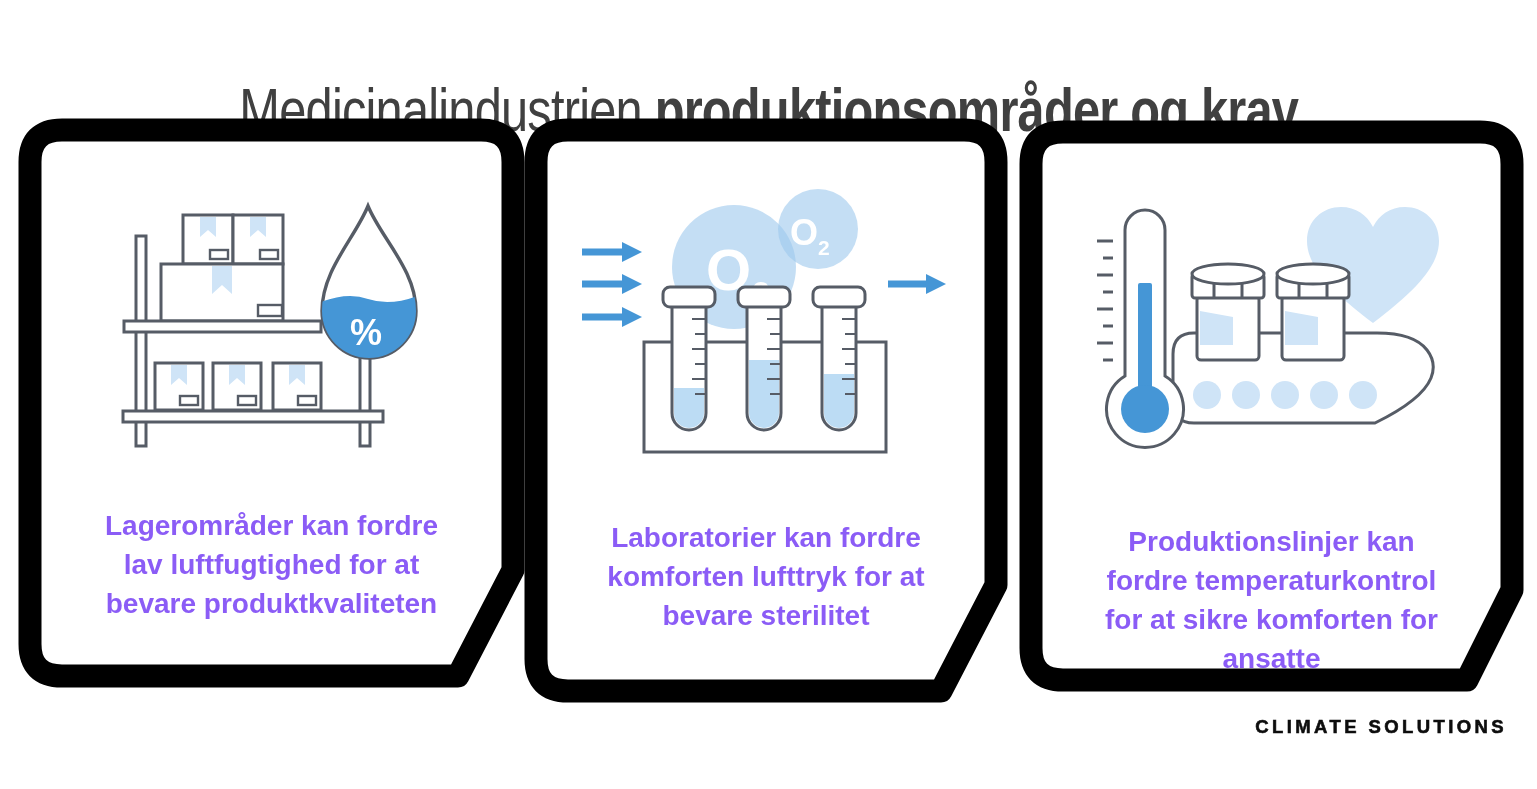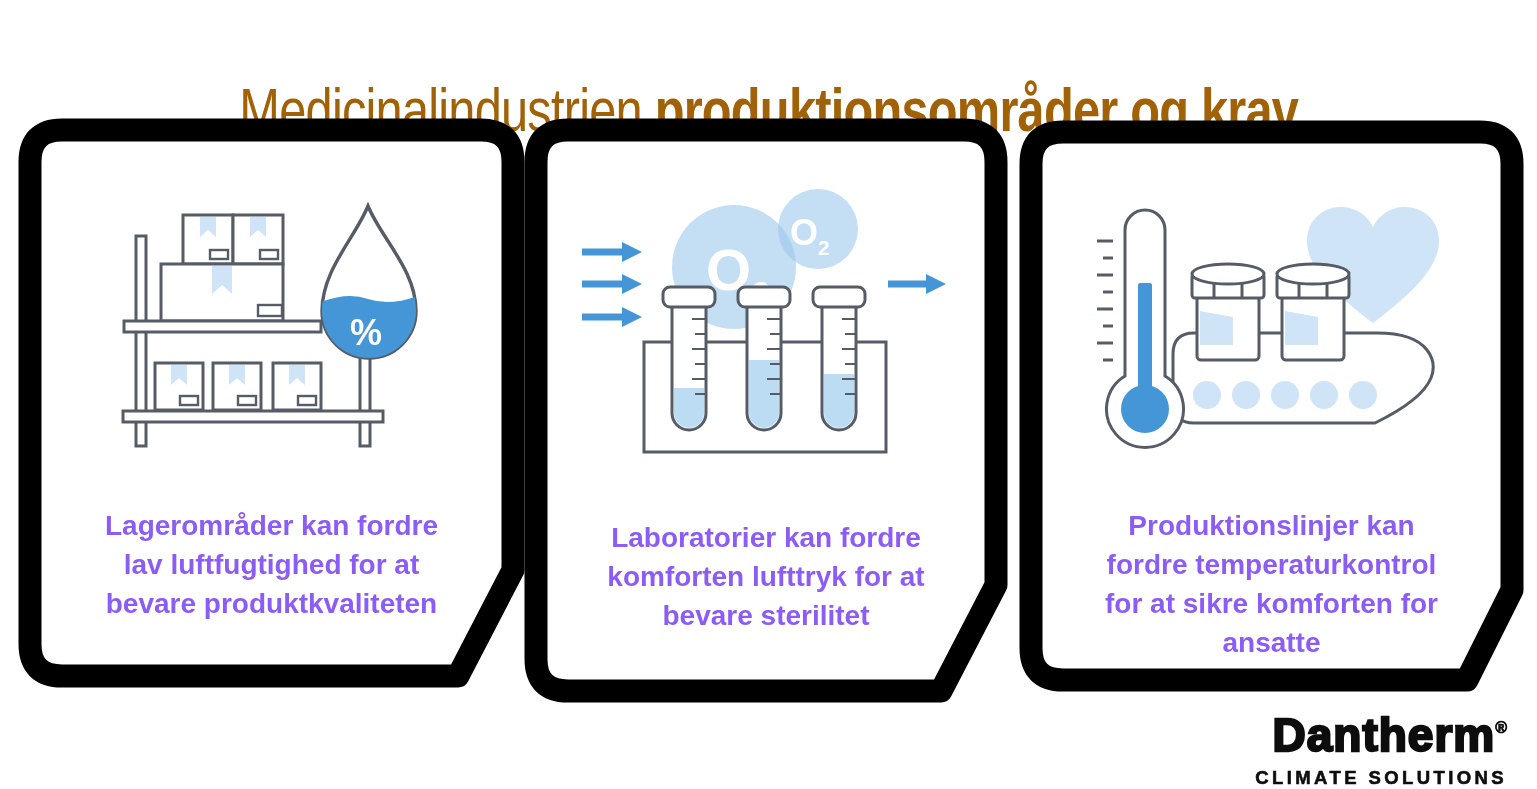--- a/index.html
+++ b/index.html
@@ -3,21 +3,21 @@
 <meta charset="utf-8">
 <style>
   html,body{margin:0;padding:0;background:#ffffff;}
   .canvas{
     position:relative;width:1537px;height:789px;background:#ffffff;overflow:hidden;
     font-family:"Liberation Sans","DejaVu Sans",sans-serif;
   }
   
   .title{
     position:absolute;top:34px;left:0;width:100%;text-align:center;
-    font-size:61px;color:#a16207;white-space:nowrap;
+    font-size:61px;color:#404040;white-space:nowrap;
   }
   .title-inner{display:inline-block;transform:scaleX(0.80);transform-origin:50% 50%;letter-spacing:-1px;}
   .title-light{font-weight:normal;}
   .title-bold{font-weight:bold;}
   
   .card{position:absolute;}
   .card-outline{position:absolute;left:0;top:0;}
   .card-caption{
     position:absolute;left:26px;right:26px;text-align:center;
     font-weight:bold;font-size:28px;line-height:39px;color:#8b5cf6;
@@ -234,24 +234,23 @@
           <line x1="26" y1="80" x2="36" y2="80"></line>
         <line x1="20" y1="97" x2="36" y2="97"></line>
           <line x1="26" y1="114" x2="36" y2="114"></line>
         <line x1="20" y1="131" x2="36" y2="131"></line>
           <line x1="26" y1="148" x2="36" y2="148"></line>
         <line x1="20" y1="165" x2="36" y2="165"></line>
           <line x1="26" y1="182" x2="36" y2="182"></line>
       </g>
     </svg>
 
-    <p class="card-caption" style="top:358px;">Produktionslinjer kan
+    <p class="card-caption" style="top:374px;">Produktionslinjer kan
 fordre temperaturkontrol
 for at sikre komforten for
 ansatte</p>
   </div>
 
   <div class="logo">
-    <div class="logo-brand"><span>Dantherm</span><span class="logo-reg">®</span></div>
     <div class="logo-tagline">CLIMATE  SOLUTIONS</div>
   </div>
 
 </div>
 
 </body></html>

